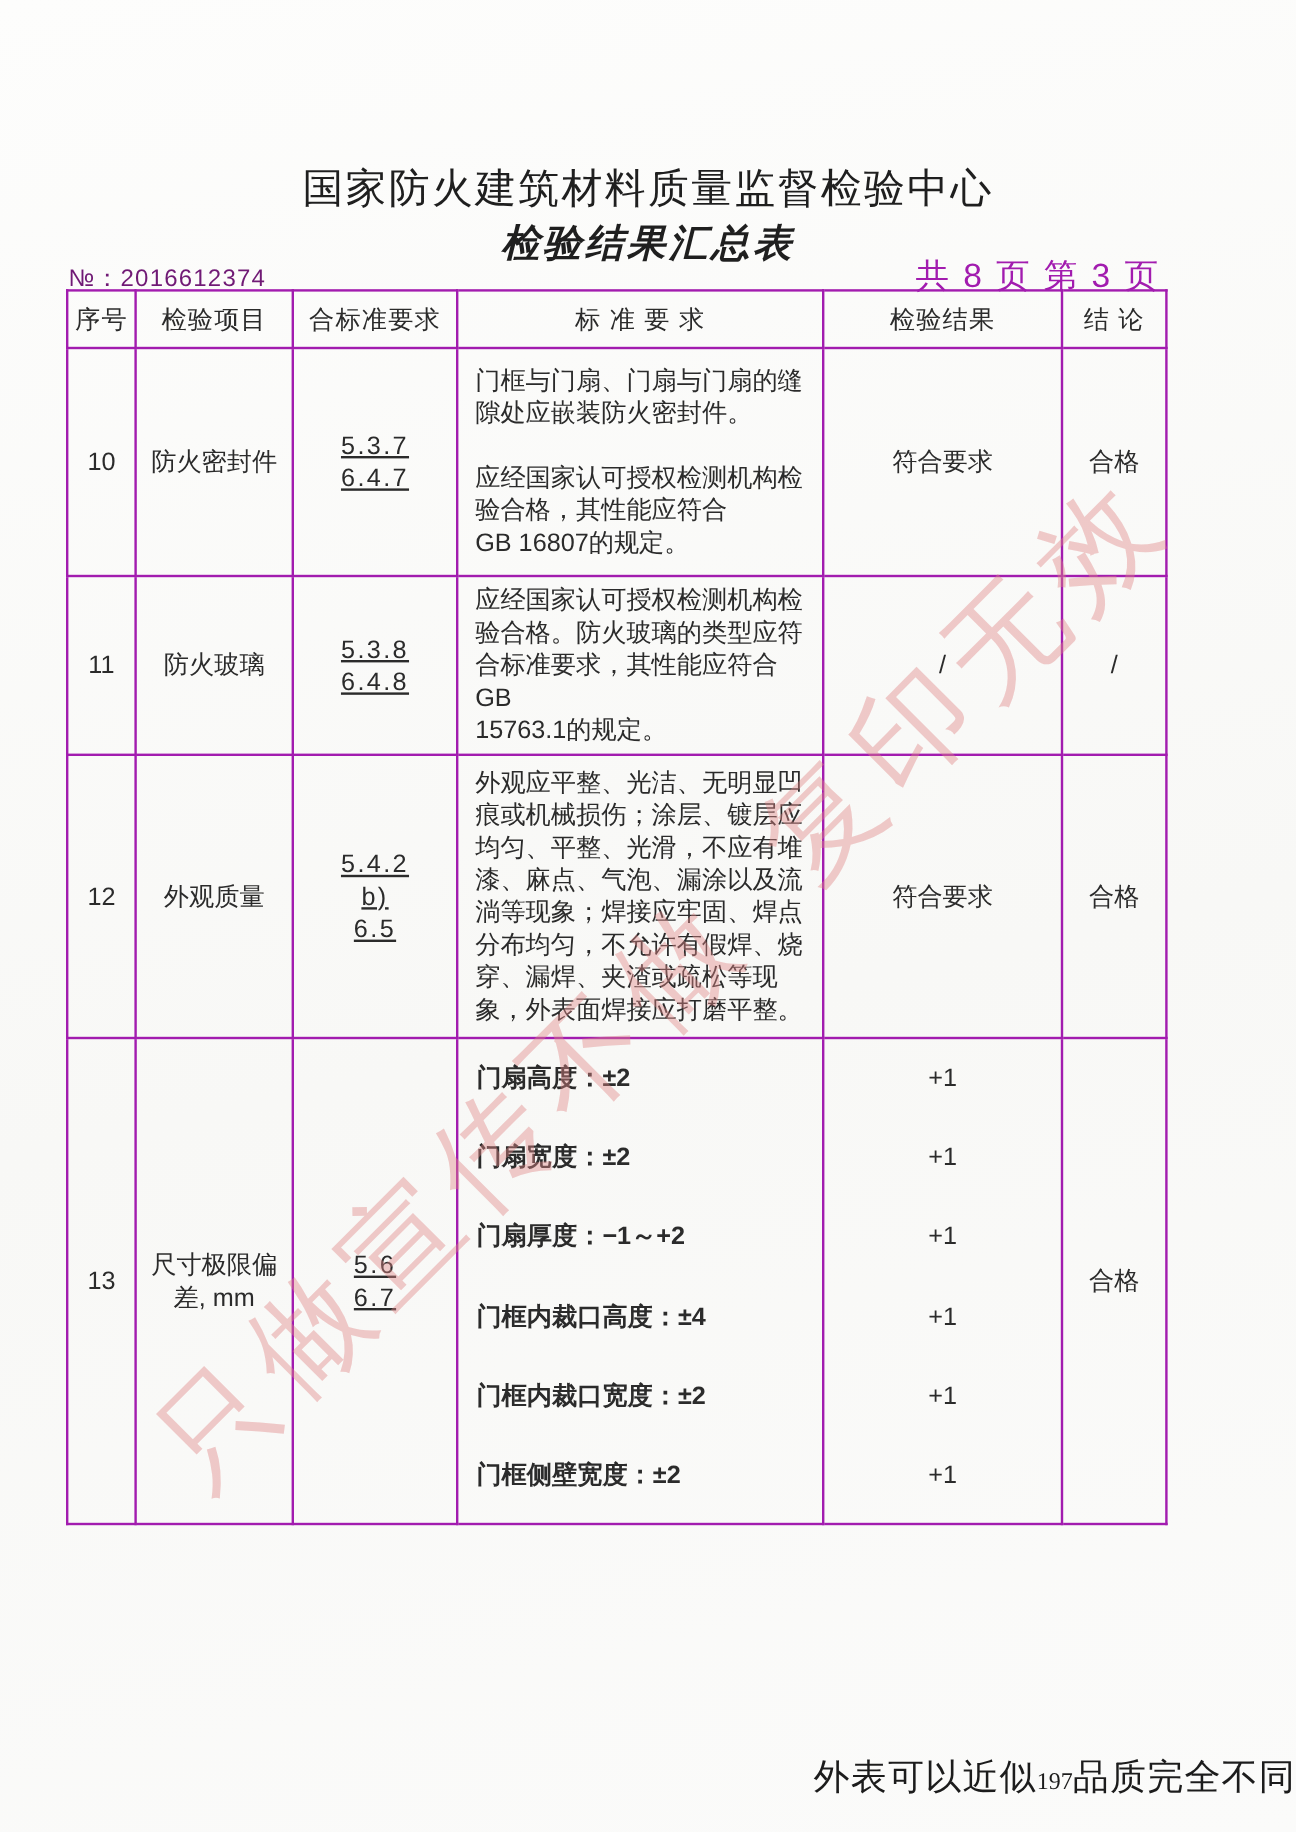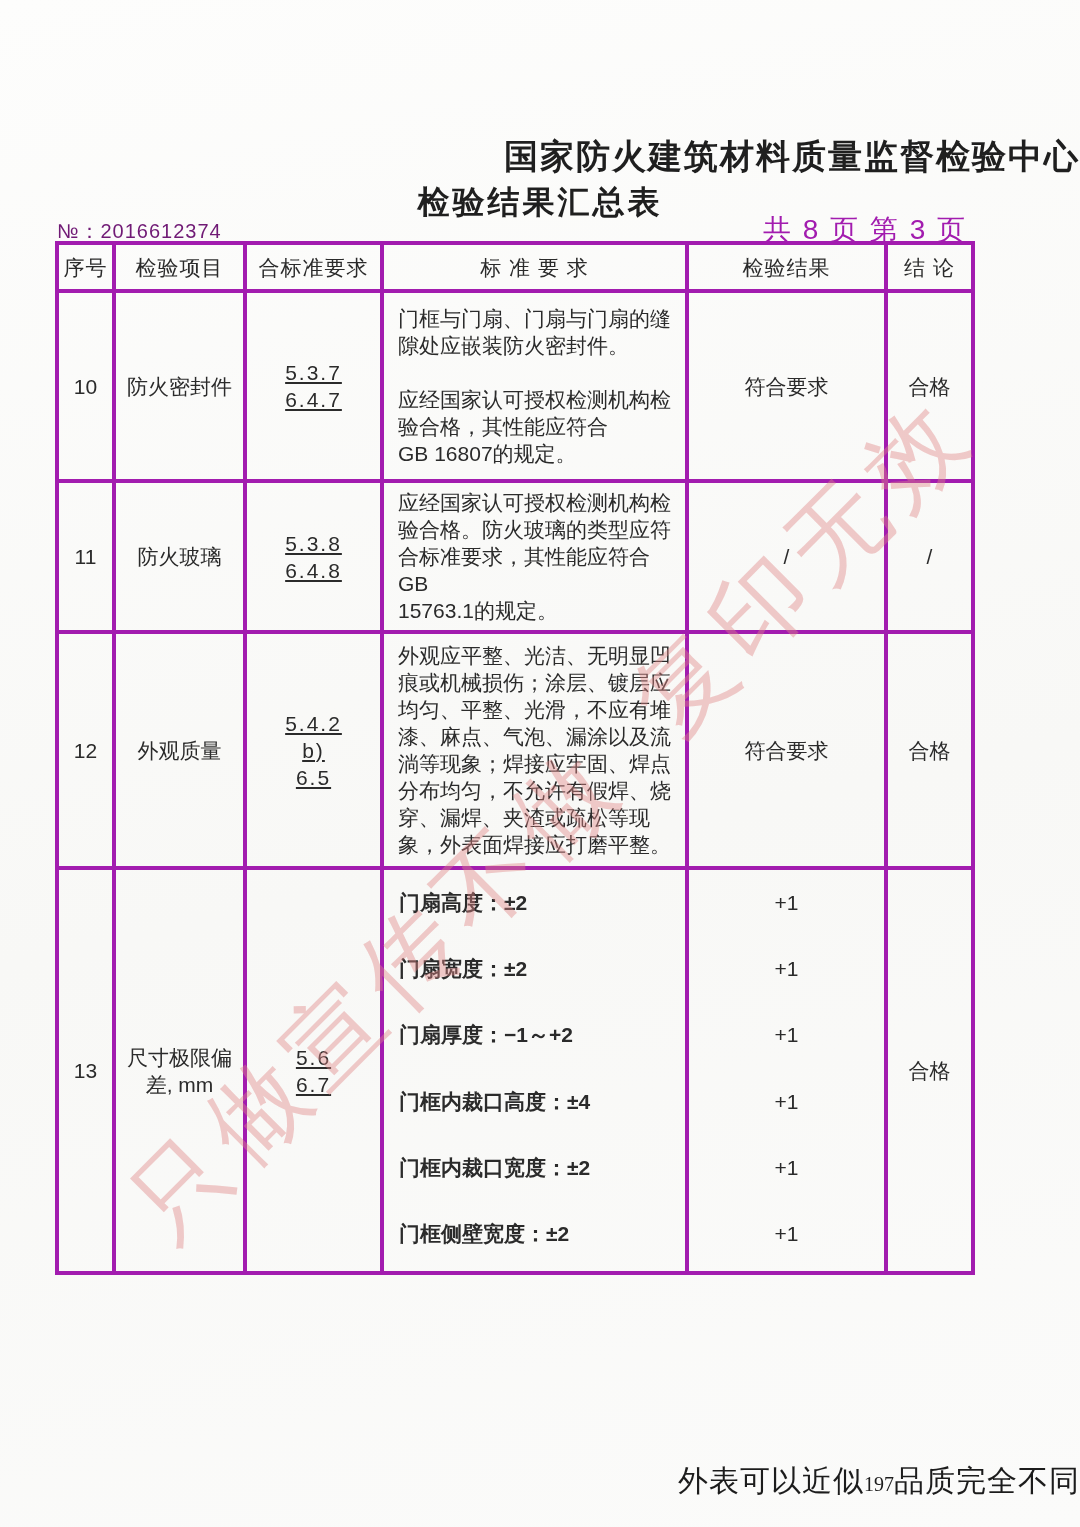--- a/index.html
+++ b/index.html
@@ -2,29 +2,29 @@
 <html><head>
 <meta charset="utf-8">
 <style>
   html,body{margin:0;padding:0;}
   body{
     width:1080px;height:1527px;position:relative;overflow:hidden;
     background:linear-gradient(168deg,#fdfdfc 0%,#f8f8f6 55%,#fbfbfa 100%);
     font-family:"Liberation Sans","DejaVu Sans",sans-serif;
     color:#2e2e2e;
   }
-  .title1{position:absolute;top:134px;left:0;width:100%;text-align:right;
-    font-size:34px;font-weight:bold;letter-spacing:2px;color:#1f1f1f;}
+  .title1{position:absolute;top:134px;left:0;width:100%;text-align:center;
+    font-size:34px;font-weight:normal;letter-spacing:2px;color:#1f1f1f;}
   .title2{position:absolute;top:181px;left:0;width:100%;text-align:center;
-    font-size:32px;font-weight:bold;letter-spacing:3px;color:#1f1f1f;}
+    font-size:32px;font-weight:bold;letter-spacing:3px;color:#1f1f1f;font-style:italic;}
   .meta-no{position:absolute;left:57px;top:218px;font-size:20px;color:#701a75;letter-spacing:1px;}
   .meta-page{position:absolute;right:113px;top:211px;font-size:28px;color:#a21caf;letter-spacing:2px;}
   table.results{position:absolute;left:55px;top:241px;width:916px;
     border-collapse:collapse;table-layout:fixed;}
-  table.results td,table.results th{border:4px solid #a21caf;font-weight:normal;
+  table.results td,table.results th{border:2px solid #a21caf;font-weight:normal;
     font-size:21px;line-height:27px;color:#2b2b2b;overflow:hidden;}
   tr.hdr{height:48px;}
   tr.r10{height:190px;}
   tr.r11{height:134px;}
   tr.r12{height:236px;}
   tr.r13{height:405px;}
   .c{text-align:center;vertical-align:middle;white-space:pre-line;}
   .clause{letter-spacing:2px;text-decoration:underline;}
   .req{text-align:left;vertical-align:middle;white-space:pre-line;padding:6px 8px 6px 14px;}
   .hdr th{font-size:20px;letter-spacing:1px;}

